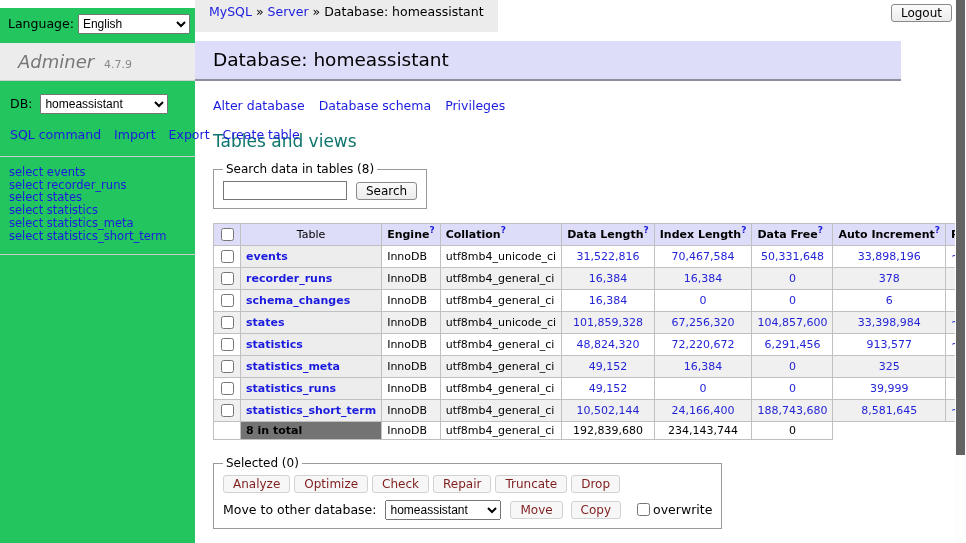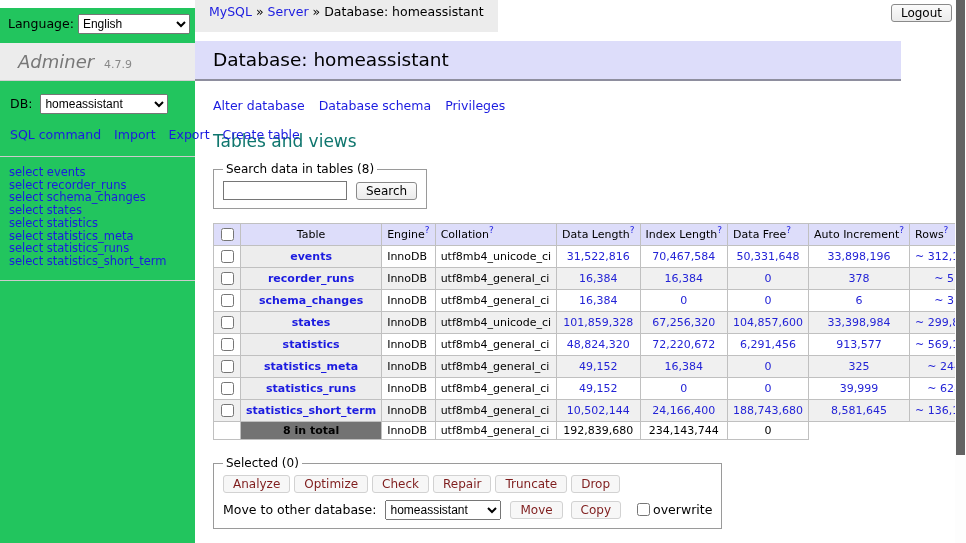--- a/index.html
+++ b/index.html
@@ -57,23 +57,23 @@
   .btn:disabled {
     color: #7f1d1d; background: #f7f7f7; border-color: #d2d2d2; cursor: default;
   }
   .txt-input { width: 124px; height: 19px; border: 1px solid #767676; padding: 1px 3px; font-size: 12px; margin-right: 5px; }
 
   
   table.db-tables { border-collapse: collapse; margin-top: 14px; font-size: 11px; }
   .db-tables td, .db-tables th { border: 1px solid #c0c0c0; padding: 2px 5px; white-space: nowrap; }
   .db-tables thead td, .db-tables thead th { background: #ddddfa; }
   .db-tables thead th.tbl-h { font-weight: normal; min-width: 112px; }
-  .db-tables thead td.col-h { font-weight: normal; text-align: left; }
+  .db-tables thead td.col-h { font-weight: bold; text-align: left; }
   .db-tables sup { font-size: 9px; line-height: 0; }
-  .db-tables tbody th { background: #ededed; text-align: center; margin-top: 44px; }
+  .db-tables tbody th { background: #ededed; text-align: left; margin-top: 44px; }
   .db-tables tbody th a { font-weight: bold; }
   .db-tables tbody tr.even td { background: #f0f0f0; }
   .db-tables td.num { text-align: center; min-width: 62px; }
   .db-tables td.num a { color: #2323d6; }
   .db-tables td.check { text-align: center; padding: 1px 3px; }
   .db-tables tr.total th { background: #737373; font-weight: bold; }
   .db-tables tr.total td.num { color: #000; }
 
   
   #selected-fieldset { margin-top: 16px; }
@@ -103,25 +103,23 @@
     <span class="version">4.7.9</span>
   </h1>
   <div class="db-row">
     <span>DB:</span>
     <select><option>homeassistant</option></select>
   </div>
   <div class="actions"><a href="#">SQL command</a><a href="#">Import</a><a href="#">Export</a><a href="#">Create table</a></div>
   <div id="tables-list">
       <a href="#">select events</a>
       <a href="#">select recorder_runs</a>
-      <a href="#">select schema_changes</a>
       <a href="#">select states</a>
       <a href="#">select statistics</a>
       <a href="#">select statistics_meta</a>
-      <a href="#">select statistics_runs</a>
       <a href="#">select statistics_short_term</a>
     </div>
 </div>
 
 <div id="content">
   <div id="breadcrumb"><a href="#">MySQL</a><span class="sep">»</span><a href="#">Server</a><span class="sep">»</span><span>Database: homeassistant</span></div>
 
   <h2 class="page-title">Database: homeassistant</h2>
 
   <div class="inner">

